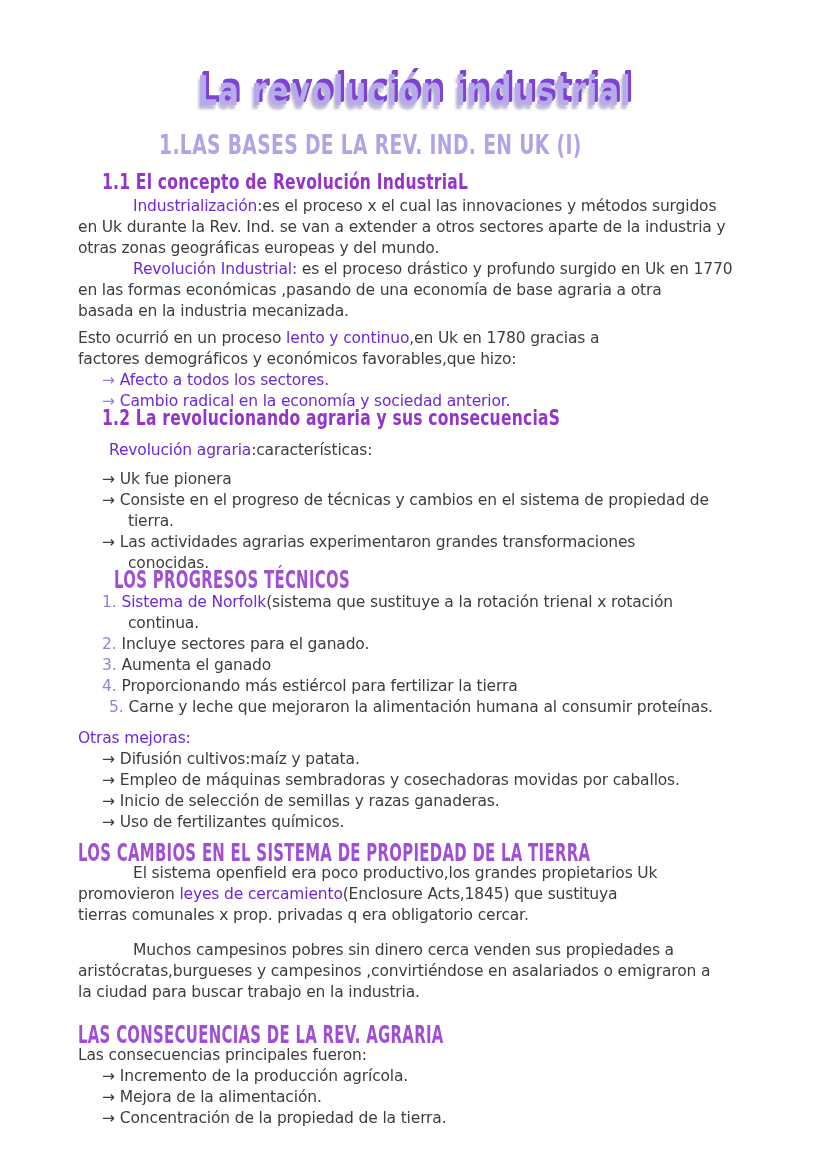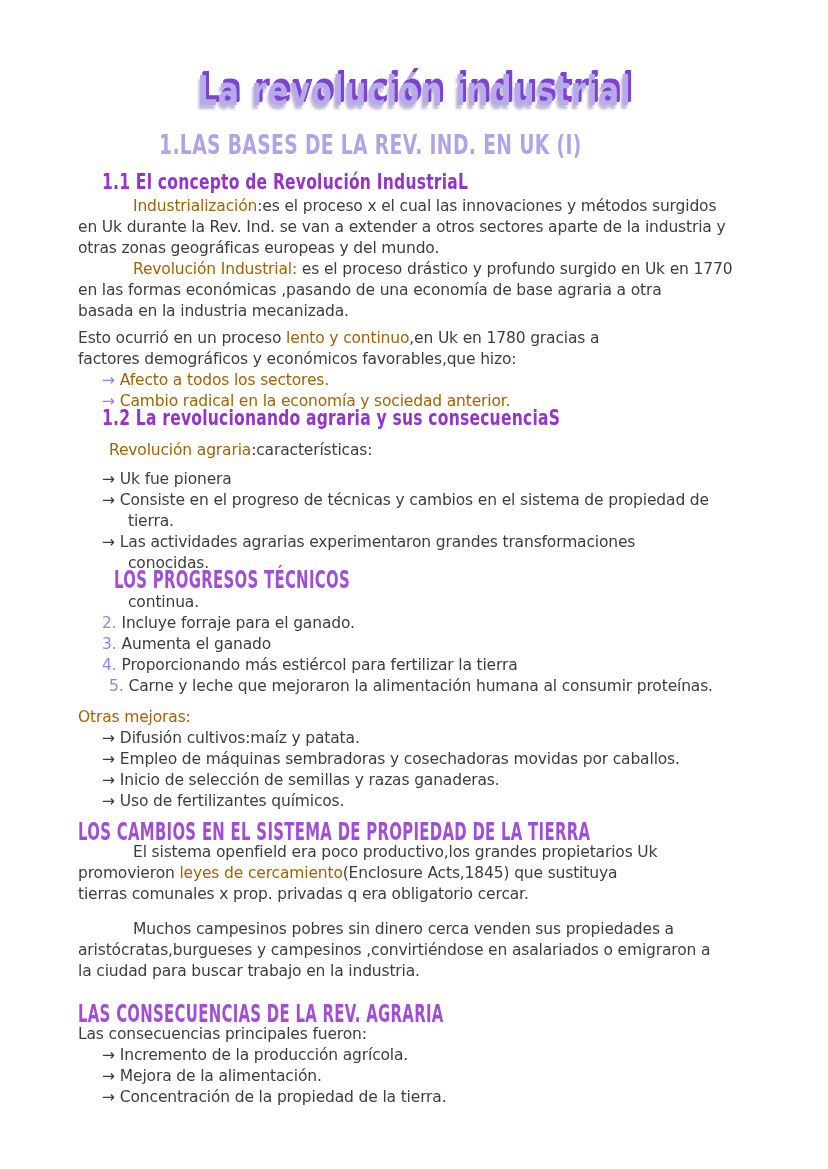--- a/index.html
+++ b/index.html
@@ -43,21 +43,21 @@
   .lines{margin:0;}
   .line{
     font-size:15.5px;line-height:21px;letter-spacing:-0.15px;
     white-space:nowrap;
   }
   .ind0{padding-left:0;}
   .ind1{padding-left:24px;}
   .ind2{padding-left:50px;}
   .ind3{padding-left:31px;}
   .ind4{padding-left:55px;}
-  .hl{color:#a16207;}
+  .hl{color:#6d28d9;}
   .marker{margin-right:5px;}
   .marker.a{color:#9b7ed8;}
   .spacer{width:100%;}
 </style>
 </head>
 <body>
 
 <div class="page">
   <div class="title-wrap">
     <span class="title">La revolución industrial</span>
@@ -89,22 +89,23 @@
       <div class="spacer" style="height: 8px;"></div>
       <div class="lines">
         <div class="line ind1"><span class="marker">→</span><span>Uk fue pionera</span></div>
         <div class="line ind1"><span class="marker">→</span><span>Consiste en el progreso de técnicas y cambios en el sistema de propiedad de</span></div>
         <div class="line ind2"><span>tierra.</span></div>
         <div class="line ind1"><span class="marker">→</span><span>Las actividades agrarias experimentaron grandes transformaciones</span></div>
         <div class="line ind2"><span>conocidas.</span></div>
       </div>
       <div class="subhead sh1"><span>LOS PROGRESOS TÉCNICOS</span></div>
       <div class="lines">
+        <div class="line ind1"><span class="marker a">1.</span><span class="hl">Sistema de Norfolk</span><span>(sistema que sustituye a la rotación trienal x rotación</span></div>
         <div class="line ind2"><span>continua.</span></div>
-        <div class="line ind1"><span class="marker a">2.</span><span>Incluye forraje para el ganado.</span></div>
+        <div class="line ind1"><span class="marker a">2.</span><span>Incluye sectores para el ganado.</span></div>
         <div class="line ind1"><span class="marker a">3.</span><span>Aumenta el ganado</span></div>
         <div class="line ind1"><span class="marker a">4.</span><span>Proporcionando más estiércol para fertilizar la tierra</span></div>
         <div class="line ind3"><span class="marker a">5.</span><span>Carne y leche que mejoraron la alimentación humana al consumir proteínas.</span></div>
       </div>
       <div class="spacer" style="height: 10px;"></div>
       <div class="lines">
         <div class="line ind0"><span class="hl">Otras mejoras:</span></div>
         <div class="line ind1"><span class="marker">→</span><span>Difusión cultivos:maíz y patata.</span></div>
         <div class="line ind1"><span class="marker">→</span><span>Empleo de máquinas sembradoras y cosechadoras movidas por caballos.</span></div>
         <div class="line ind1"><span class="marker">→</span><span>Inicio de selección de semillas y razas ganaderas.</span></div>

